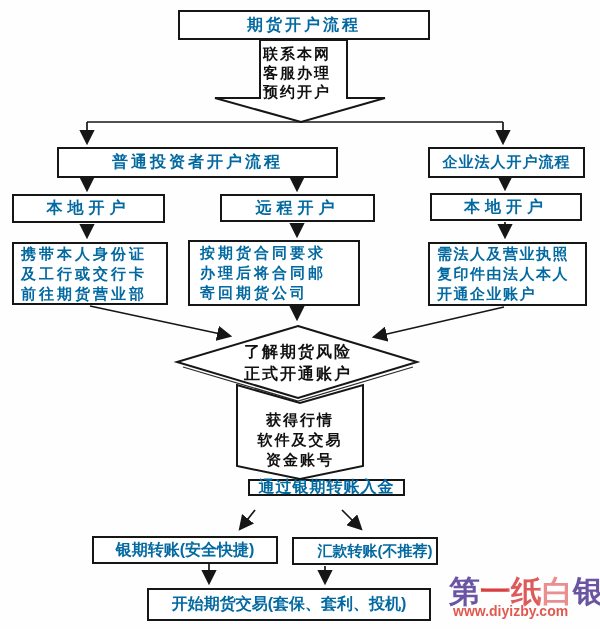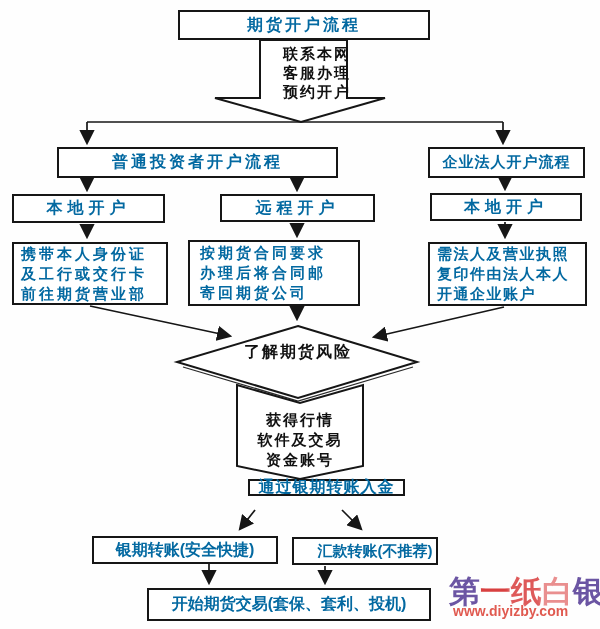--- a/index.html
+++ b/index.html
@@ -72,21 +72,21 @@
     <path d="M342,510 L361,529" stroke="#161616" stroke-width="1.7" fill="none" marker-end="url(#ah)"></path>
 
     <path d="M209,564 V583" stroke="#161616" stroke-width="1.7" fill="none" marker-end="url(#ah)"></path>
     <path d="M325,566 V583" stroke="#161616" stroke-width="1.7" fill="none" marker-end="url(#ah)"></path>
   </svg>
 
   <div class="box lbl" style="left:178px;top:10px;width:252px;height:30px;">
     <span>期货开户流程</span>
   </div>
 
-  <div class="freetext note" style="left:259px;top:44px;width:76px;padding-left:20px;">
+  <div class="freetext note" style="left:259px;top:44px;width:76px;">
     <span>联系本网</span>
     <span>客服办理</span>
     <span>预约开户</span>
   </div>
 
   <div class="box lbl" style="left:57px;top:147px;width:281px;height:31px;">
     <span>普通投资者开户流程</span>
   </div>
 
   <div class="box" style="left:428px;top:147px;width:157px;height:31px;font-size:15px;letter-spacing:1px;">
@@ -118,20 +118,21 @@
   </div>
 
   <div class="box multiline" style="left:428px;top:242px;width:159px;height:64px;">
     <span style="letter-spacing:1.5px;">需法人及营业执照</span>
     <span style="letter-spacing:1.5px;">复印件由法人本人</span>
     <span style="letter-spacing:1.5px;">开通企业账户</span>
   </div>
 
   <div class="freetext diamond-text" style="left:188px;top:341px;width:220px;">
     <span>了解期货风险</span>
+    <span>正式开通账户</span>
   </div>
 
   <div class="freetext banner-text" style="left:240px;top:410px;width:120px;">
     <span>获得行情</span>
     <span>软件及交易</span>
     <span>资金账号</span>
   </div>
 
   <div class="box" style="left:220px;top:479px;width:157px;height:17px;font-size:16px;letter-spacing:1px;margin-left:28px;">
     <span>通过银期转账入金</span>

